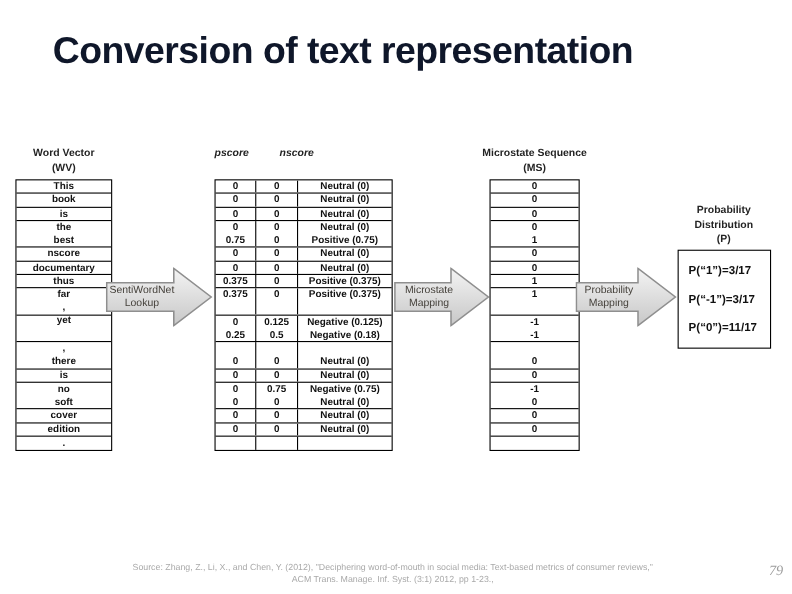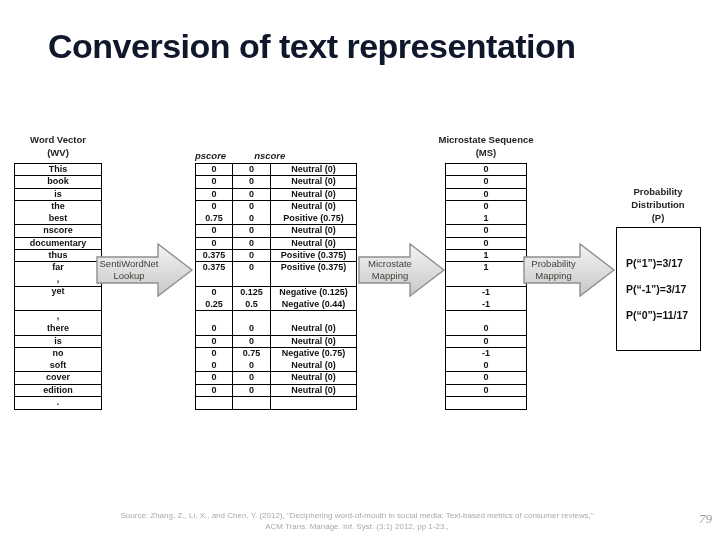--- a/index.html
+++ b/index.html
@@ -33,37 +33,37 @@
     font-size:9px; font-weight:700; color:#111; line-height:1;
   }
   
   .psv-cell { flex-direction:row; }
   .psv-col { display:flex; flex-direction:column; }
   .psv-col-1 { width:37px; border-right:1px solid #000; }
   .psv-col-2 { width:38px; border-right:1px solid #000; }
   .psv-col-3 { flex:1; }
   
   .score-labels {
-    position:absolute; left:195px; top:150px; width:76px; display:flex;gap:28px;
+    position:absolute; left:195px; top:134px; width:76px; display:flex;gap:28px;
   }
   .score-labels span {
     flex:1; text-align:center; font-size:9.5px; font-weight:700;
     font-style:italic; color:#232323;
   }
   
   .arrow { position:absolute; top:243px; height:54px; }
   .arrow svg { display:block; }
   .arrow-label {
     position:absolute; top:0; height:54px; display:flex; flex-direction:column;
     justify-content:center; align-items:center; font-size:9.5px; color:#45413b;
     line-height:12px; text-align:center;
   }
   
   .pbox {
-    position:absolute; left:616px; top:227px; width:85px; height:124px;
+    position:absolute; left:616px; top:227px; width:85px; height:90px;
     border:1.5px solid #000; display:flex; flex-direction:column;
     justify-content:center; row-gap:14px; padding-left:9px;
   }
   .pbox-line { font-size:10.5px; font-weight:700; color:#111; white-space:nowrap; }
   
   .source {
     position:absolute; left:40px; right:46px; top:510px; text-align:center;
     font-size:8px; line-height:11px; color:#a9a9a9;
   }
   .pagenum {
@@ -254,21 +254,21 @@
         <div class="psv-col psv-col-1">
           <div class="tline">0</div>
           <div class="tline">0.25</div>
         </div>
         <div class="psv-col psv-col-2">
           <div class="tline">0.125</div>
           <div class="tline">0.5</div>
         </div>
         <div class="psv-col psv-col-3">
           <div class="tline">Negative (0.125)</div>
-          <div class="tline">Negative (0.44)</div>
+          <div class="tline">Negative (0.18)</div>
         </div>
       </div>
       <div class="tcell psv-cell" style="height: 24.7px;">
         <div class="psv-col psv-col-1">
           <div class="tline"></div>
           <div class="tline">0</div>
         </div>
         <div class="psv-col psv-col-2">
           <div class="tline"></div>
           <div class="tline">0</div>

